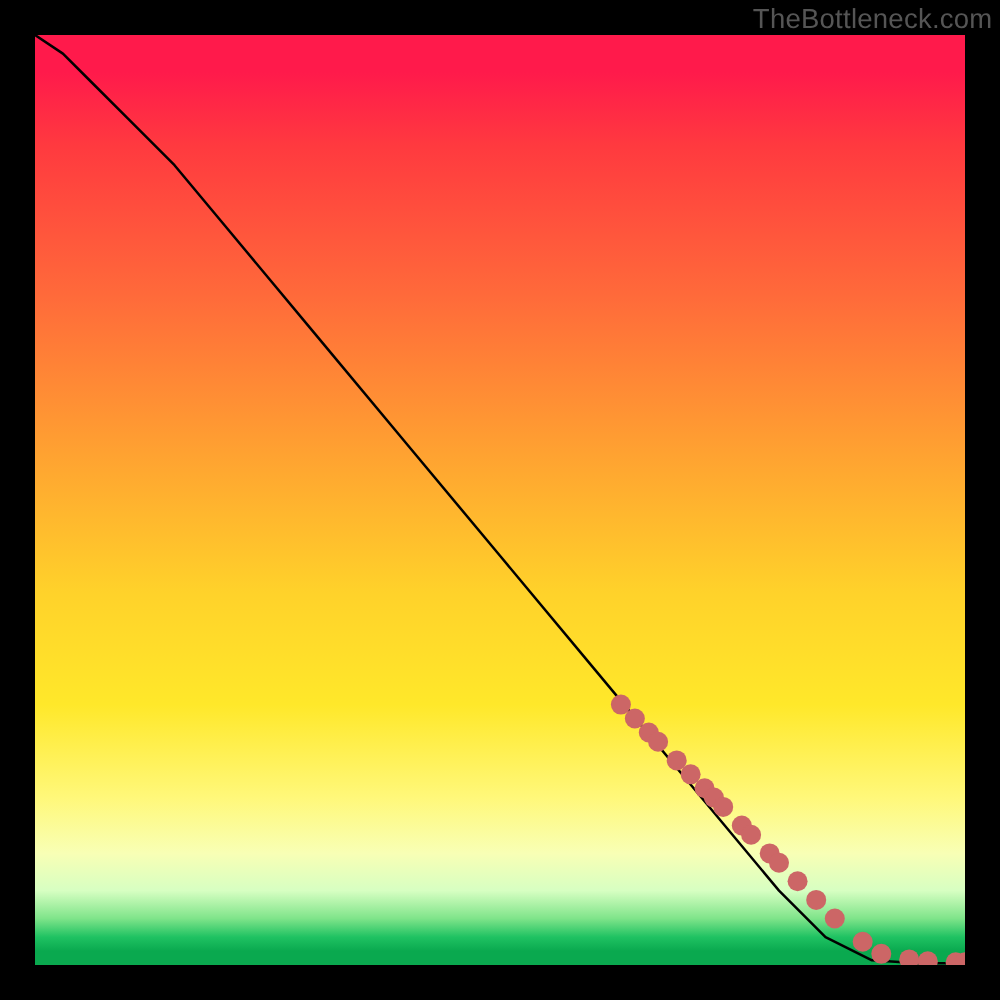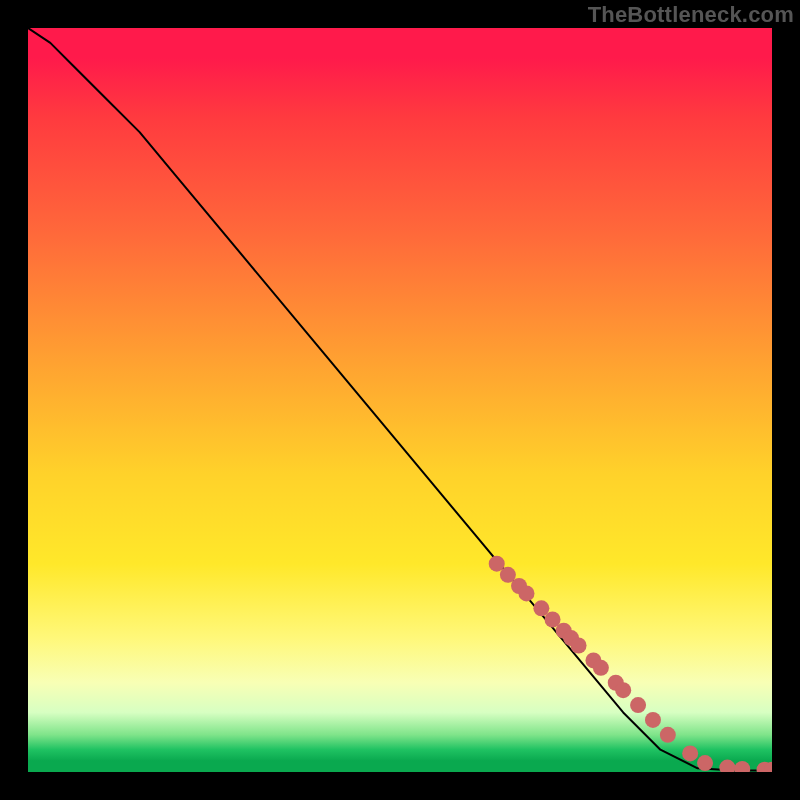--- a/index.html
+++ b/index.html
@@ -16,21 +16,21 @@
     width: 800px;
     height: 800px;
     background: #000;
   }
   .watermark {
     position: absolute;
     top: 2px;
     right: 6px;
     color: #555;
     font-size: 22px;
-    font-weight: 700;
+    font-weight: 400;
     letter-spacing: 0.2px;
     user-select: none;
     margin-left: 48px;
   }
   .plot {
     position: absolute;
     left: 28px;
     top: 28px;
     width: 744px;
     height: 744px;

